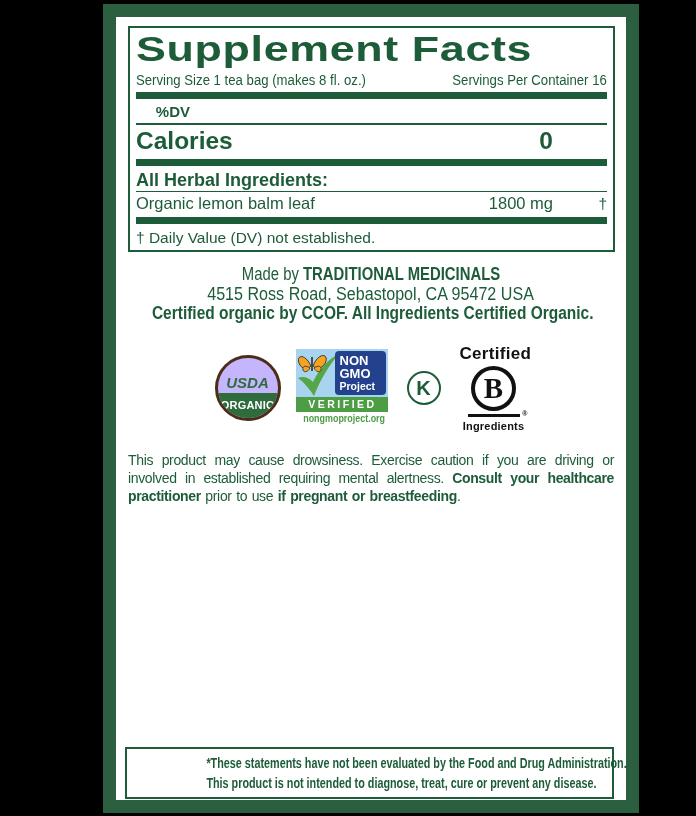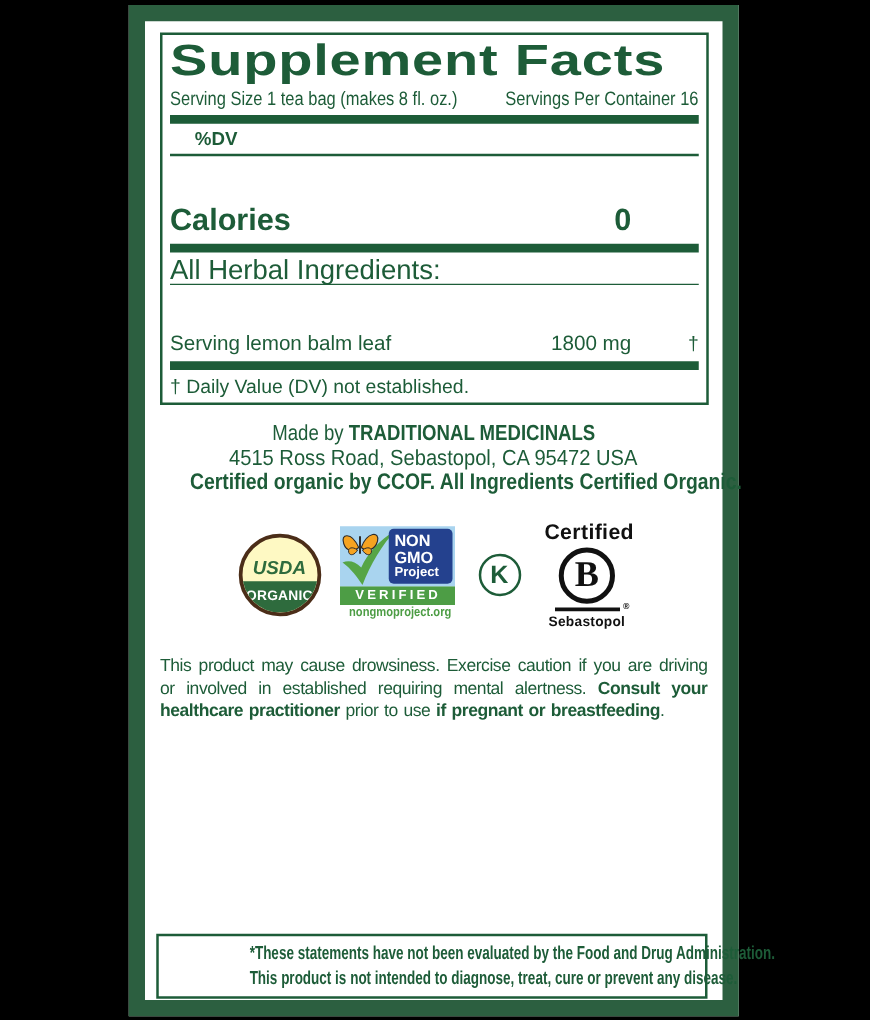--- a/index.html
+++ b/index.html
@@ -1,66 +1,66 @@
 <!DOCTYPE html>
 <html><head>
 <meta charset="utf-8">
 <style>
   * { margin:0; padding:0; box-sizing:border-box; }
   html,body { background:#000; }
   body { font-family:"Liberation Sans", sans-serif; }
   .screen { position:relative; width:696px; height:816px; background:#000; overflow:hidden; }
 
   
-  .label { position:absolute; left:103px; top:4px; width:488px; height:809px;
+  .label { position:absolute; left:103px; top:4px; width:536px; height:809px;
            background:#fff; border:13px solid #2c5f40; }
   .label-inner { position:relative; width:100%; height:100%; color:#1d5c38; }
 
   
   .cx { display:inline-block; white-space:nowrap; }
   .ol { transform-origin:0 50%; }
   .or { transform-origin:100% 50%; }
   .oc { transform-origin:50% 50%; }
 
   
   .facts { margin:9px 11px 0 12px; border:2.5px solid #1d5c38; padding:3px 6px 2px 6px; }
   .sf-title { font-size:35px; font-weight:bold; line-height:36px; letter-spacing:.5px;
               white-space:nowrap; transform:scaleX(1.28); transform-origin:0 55%; }
   .serving-row { position:relative; height:21px; margin-top:2px; font-size:15.5px; line-height:21px; }
   .serving-row .left  { transform:scaleX(.85); }
   .serving-row .right { position:absolute; right:0; top:0; transform:scaleX(.85); }
   .bar { height:7px; background:#1d5c38; margin:2px 0; }
   .hairline { height:1.5px; background:#1d5c38; }
 
   .frow { display:flex; align-items:baseline; }
-  .frow .name { flex:1;margin-top:36px; }
+  .frow .name { flex:1; }
   .frow .amt  { text-align:right; }
   .frow .dvcol{ width:54px; text-align:right; flex:0 0 54px; }
 
   .aps-row { font-weight:bold; font-size:15px; line-height:20px; padding:1px 0 1px; }
   .aps-row .amt { flex:1; }
   .cal-row { font-size:24.5px; font-weight:bold; line-height:30px; padding:1px 0; }
-  .ing-head { font-weight:normal; font-size:22px; line-height:22px; padding-top:1px; }
+  .ing-head { font-weight:bold; font-size:18px; line-height:22px; padding-top:1px; }
   .ing-row { font-size:16.5px; line-height:22px; }
   .ing-row .dvcol { font-size:15.5px; }
   .footnote { font-size:15.5px; line-height:20px; padding:2px 0 0; }
 
   
   .maker { text-align:center; margin-top:13px; font-size:17.5px; line-height:19.5px; }
   .maker .l1 .cx { transform:scaleX(.85); }
   .maker .l2 .cx { transform:scaleX(.92); }
   .maker .l3 { font-weight:bold; font-size:18px; }
   .maker .l3 .cx { transform:scaleX(.86); }
   .maker b { font-weight:bold; }
 
   
   .badges { margin-top:20px; display:flex; justify-content:center; align-items:center; gap:15px; }
 
   .usda { width:66px; height:66px; border-radius:50%; border:3px solid #4b2d18;
-          overflow:hidden; background:#fef9c3; flex:0 0 auto; }
+          overflow:hidden; background:#c4b5fd; flex:0 0 auto; }
   .usda-top { height:35px; display:flex; align-items:flex-end; justify-content:center;
               color:#2e6b3d; font-weight:bold; font-style:italic; font-size:15px; padding-bottom:2px; }
   .usda-bot { height:25px; background:#2e6b3d; color:#fff; font-weight:bold; font-size:11px;
               display:flex; align-items:center; justify-content:center; letter-spacing:.2px; }
 
   .ngmo { width:92px; flex:0 0 auto; }
   .ngmo-top { position:relative; height:48px; background:#a9d4ef; overflow:hidden; }
   .ngmo-box { position:absolute; top:2px; right:2px; width:51px; height:44px; background:#24418e;
               border-radius:4px; color:#fff; font-weight:bold; padding:3px 17px 0 5px; text-align:left; }
   .ngmo-box .nb { font-size:13px; line-height:13px; display:block; }
@@ -127,21 +127,21 @@
 
         <div class="bar"></div>
 
         <div class="ing-head">
           <span class="cx ol">All Herbal Ingredients:</span>
         </div>
 
         <div class="hairline"></div>
 
         <div class="frow ing-row">
-          <span class="name"><span class="cx ol">Serving lemon balm leaf</span></span>
+          <span class="name"><span class="cx ol">Organic lemon balm leaf</span></span>
           <span class="amt"><span class="cx or">1800 mg</span></span>
           <span class="dvcol">†</span>
         </div>
 
         <div class="bar"></div>
 
         <div class="footnote">
           <span class="cx ol">† Daily Value (DV) not established.</span>
         </div>
       </div>
@@ -192,21 +192,21 @@
         </div>
 
         <div class="bcorp">
           <div class="bc-top">Certified</div>
           <div class="bc-circle">
             <span class="bc-b">B</span>
           </div>
           <div class="bc-line">
             <span class="bc-reg">®</span>
           </div>
-          <div class="bc-bottom">Sebastopol</div>
+          <div class="bc-bottom">Ingredients</div>
         </div>
       </div>
 
       <p class="warning"><span>This product may cause drowsiness. Exercise caution if you are driving or involved in established requiring mental alertness. </span><b>Consult your healthcare practitioner</b><span> prior to use </span><b>if pregnant or breastfeeding</b><span>.</span></p>
 
       <div class="fda-box">
         <span class="line">*These statements have not been evaluated by the Food and Drug Administration.</span>
         <span class="line">This product is not intended to diagnose, treat, cure or prevent any disease.</span>
       </div>
 

